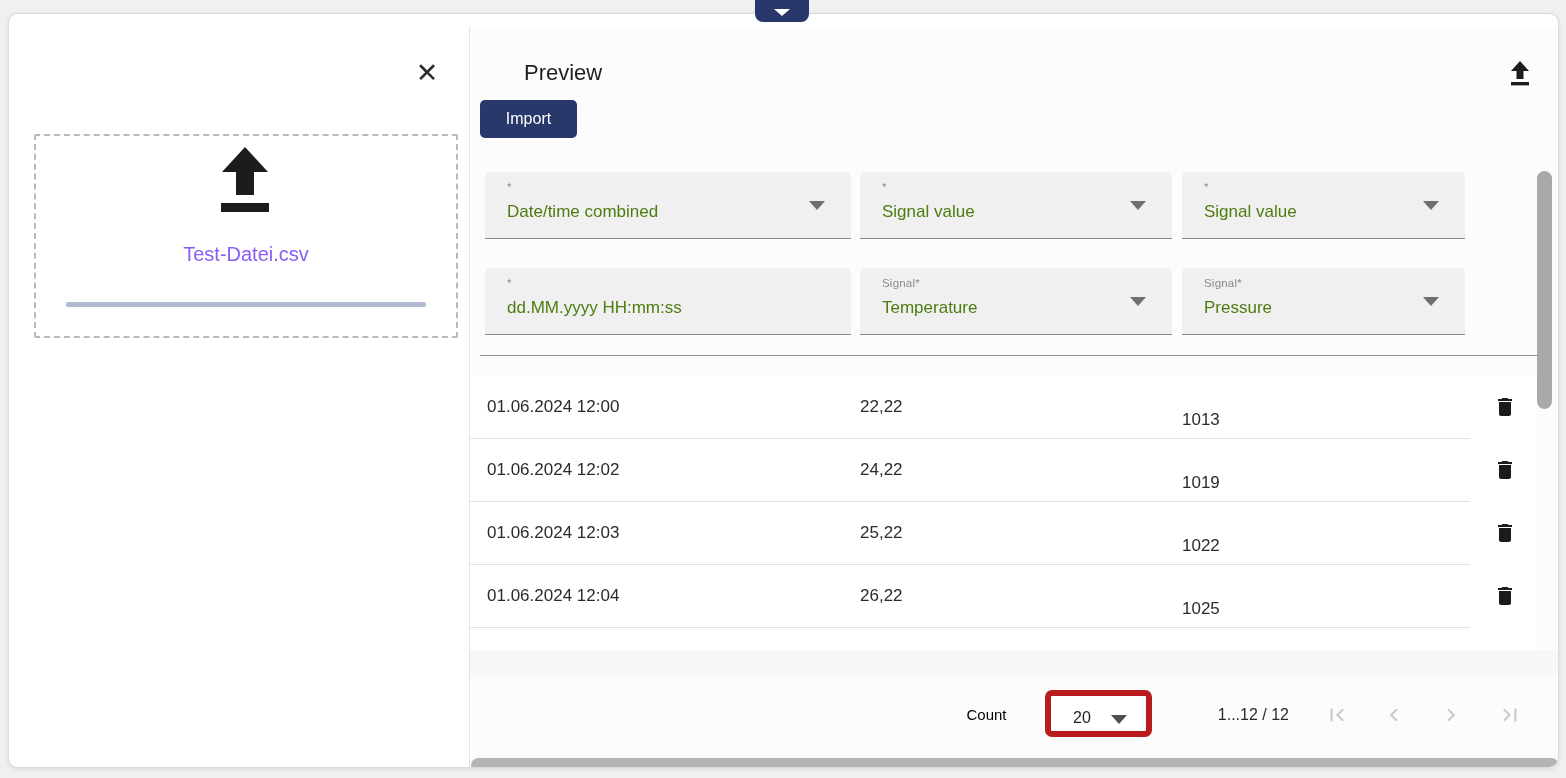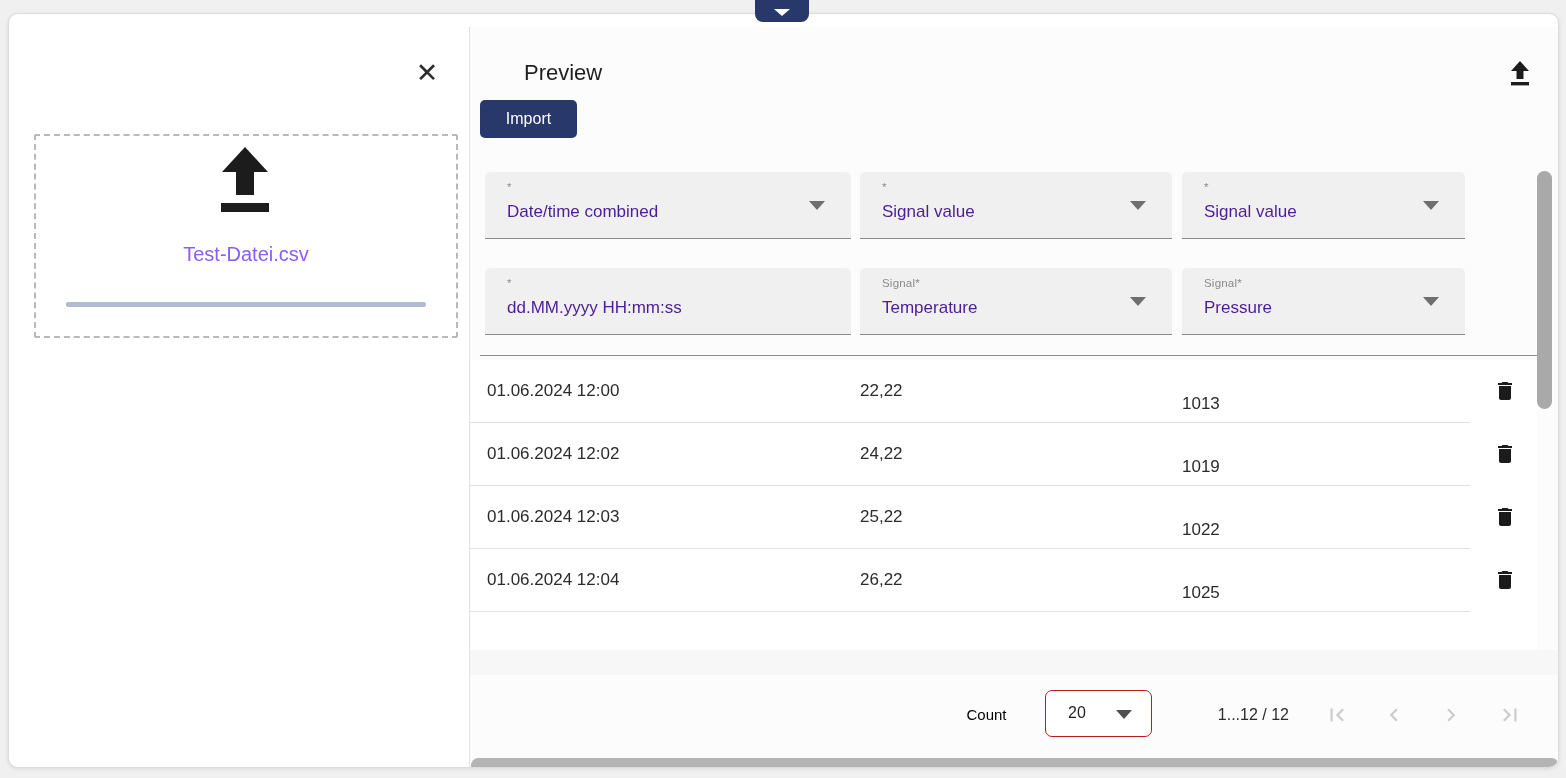--- a/index.html
+++ b/index.html
@@ -62,31 +62,31 @@
     border:none; border-radius:5px; color:#fff; font-size:16px;
     font-family:inherit; cursor:pointer; display:flex; align-items:center; justify-content:center;
   }
 
   
   .field {
     position:absolute; background:#f0f0f0; border-bottom:1px solid #8a8a8a;
     border-radius:5px 5px 0 0; padding:9px 20px 0 22px; cursor:pointer;
   }
   .f-label { font-size:11.5px; color:#8a8a8a; letter-spacing:.2px; height:15px; }
-  .f-value { font-size:17px; color:#4c1d95; margin-top:6px; white-space:nowrap; }
+  .f-value { font-size:17px; color:#4d7c0f; margin-top:6px; white-space:nowrap; }
   .f-arrow {
     position:absolute; right:26px; top:29px; width:0; height:0;
     border-left:8px solid transparent; border-right:8px solid transparent;
     border-top:9px solid #6f6f6f;
   }
 
   
   .table-top-line { position:absolute; left:471px; top:341px; width:1057px; height:1px; background:#8f8f8f; }
   .rows-viewport {
-    position:absolute; left:461px; top:346px; width:1067px; height:294px;
+    position:absolute; left:461px; top:362px; width:1067px; height:294px;
     background:#ffffff; overflow:hidden;
   }
   .t-row {
     position:relative; height:63px; width:1000px; border-bottom:1px solid #e2e2e2;
     display:flex; align-items:center; font-size:17px; color:#2b2b2b; background:#fff;
   }
   .c-dt { position:absolute; left:17px; }
   .c-temp { position:absolute; left:390px; }
   .c-press { position:absolute; left:712px;margin-top:25px; }
   .trash-btn {
@@ -103,21 +103,21 @@
   .hscroll-thumb {
     position:absolute; left:462px; top:744px; width:1088px; height:15px;
     background:#b4b4b4; border-radius:8px; cursor:pointer;
   }
   .gap-strip { position:absolute; left:461px; top:636px; width:1097px; height:25px; background:#f7f7f7; }
 
   
   .count-label { position:absolute; left:935px; top:692px; width:85px; text-align:center; font-size:15px; color:#000000; }
   .count-select {
     position:absolute; left:1036px; top:676px; width:107px; height:47px;
-    border:1px solid #b91c1c; border-radius:7px; background:#fff; cursor:pointer;
+    border:6px solid #b91c1c; border-radius:7px; background:#fff; cursor:pointer;
   }
   .count-value { position:absolute; left:22px; top:13px; font-size:16px; color:#1f1f1f; }
   .count-arrow {
     position:absolute; right:19px; top:19px; width:0; height:0;
     border-left:8px solid transparent; border-right:8px solid transparent;
     border-top:9px solid #4f4f4f;
   }
   .range-label { position:absolute; left:1165px; top:692px; width:115px; text-align:right; font-size:16px; color:#2b2b2b; }
   .pager-btn { position:absolute; top:688px; width:26px; height:26px; cursor:default; }
   .pager-btn svg { width:26px; height:26px; fill:#cbcbcb; }

